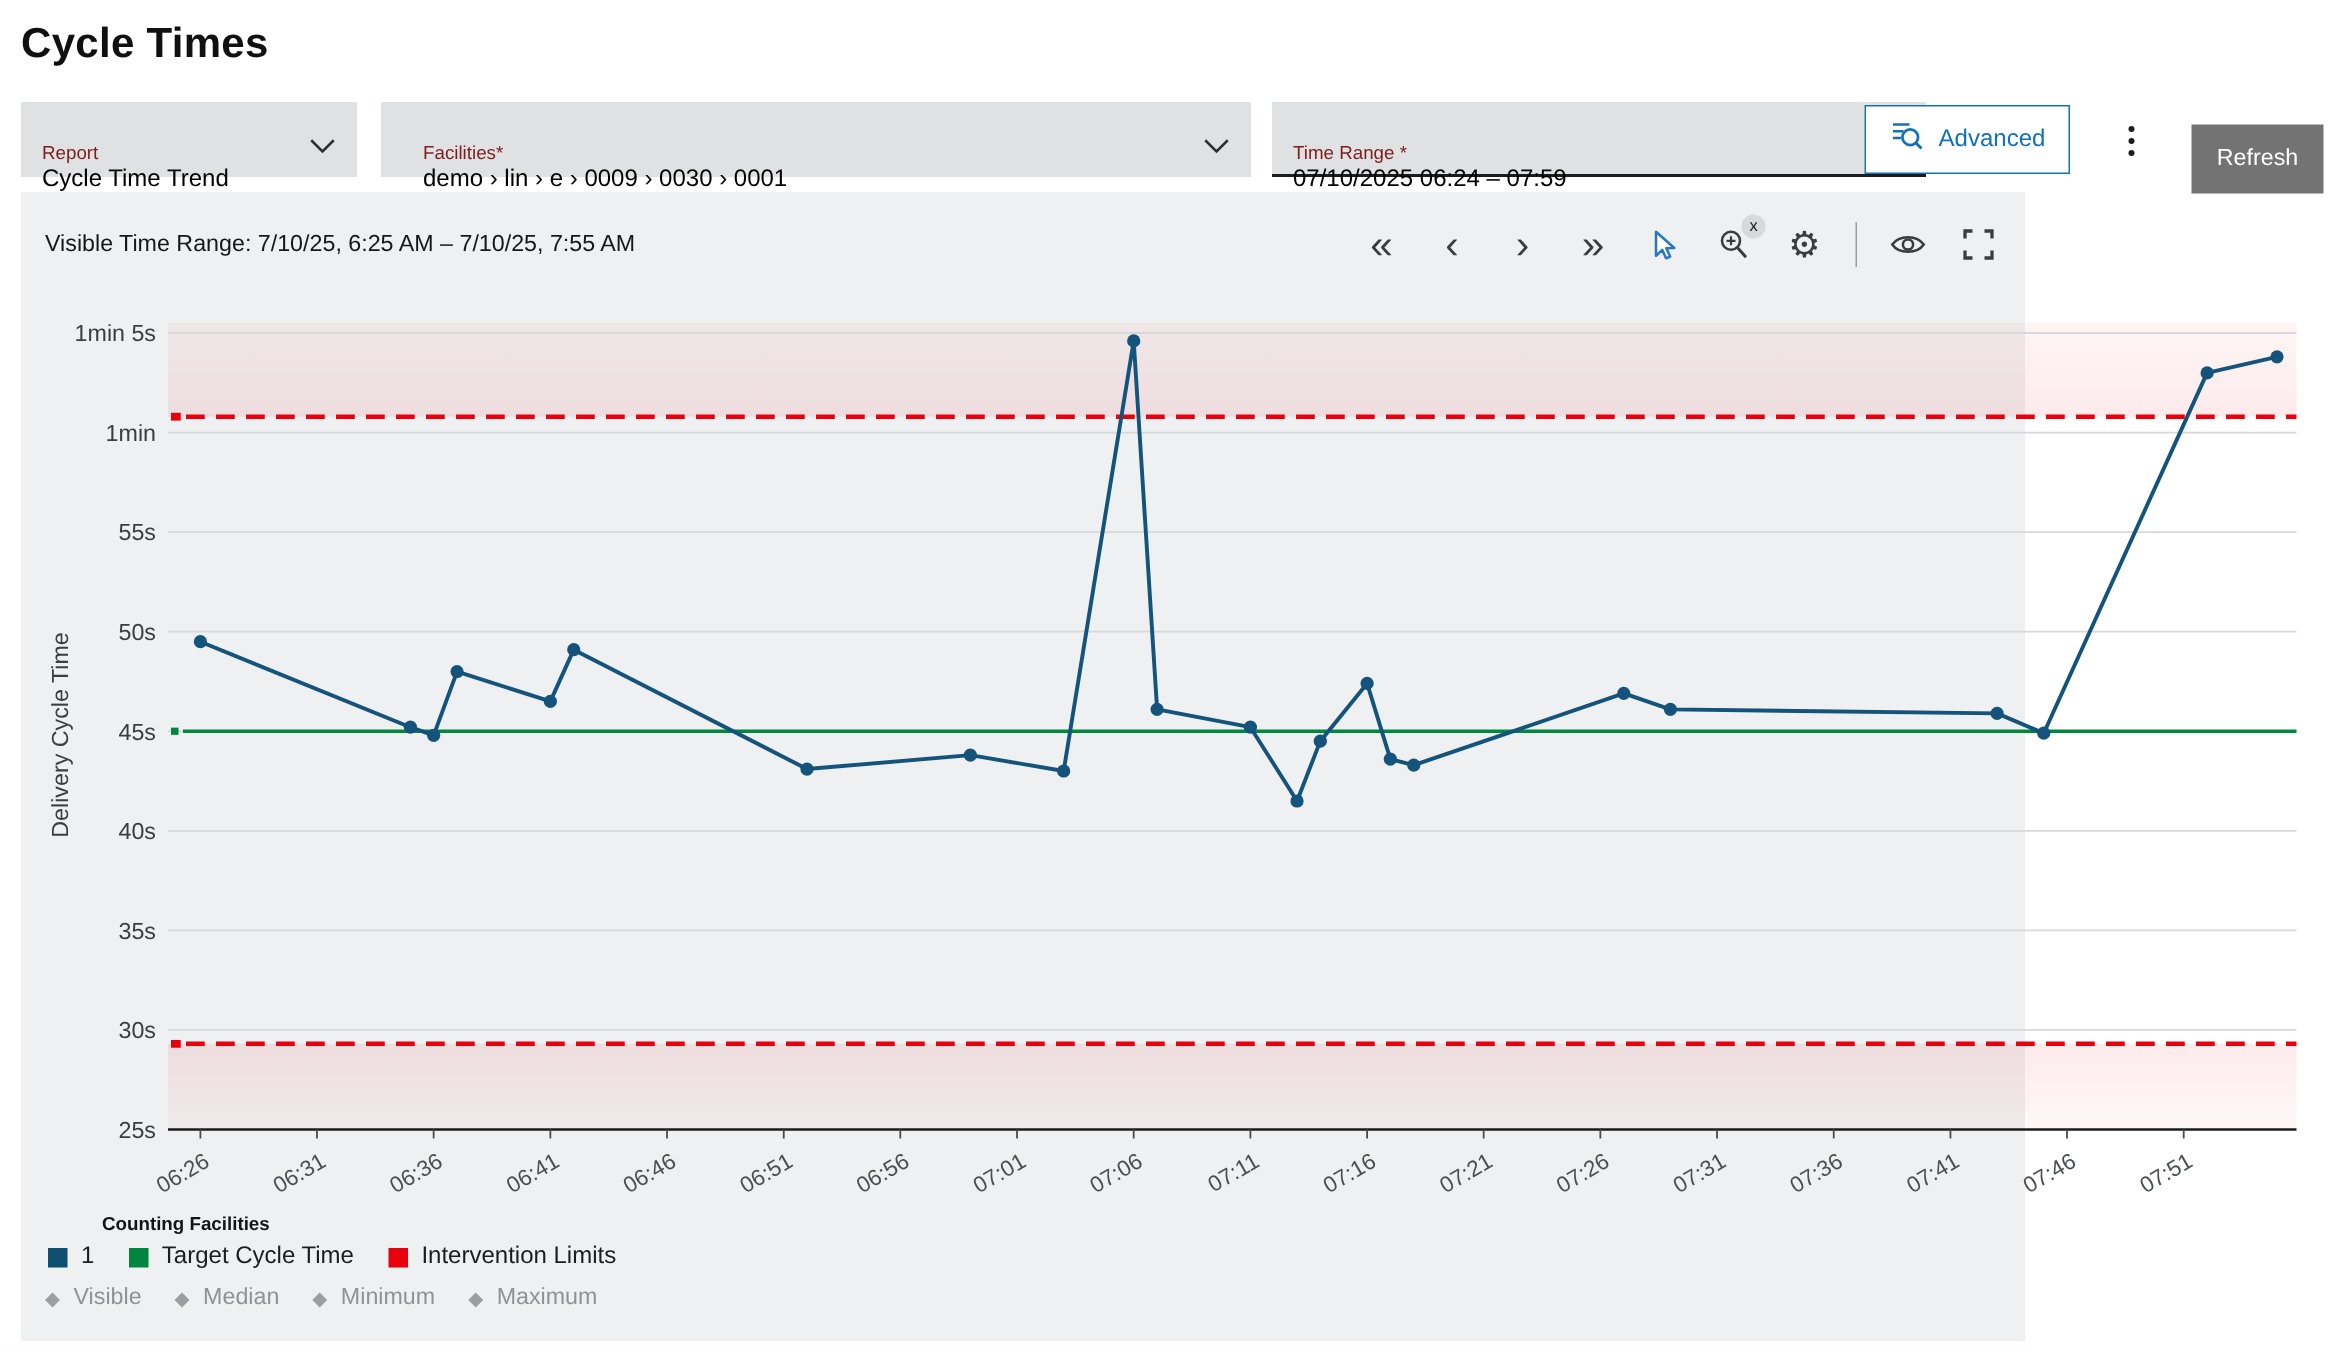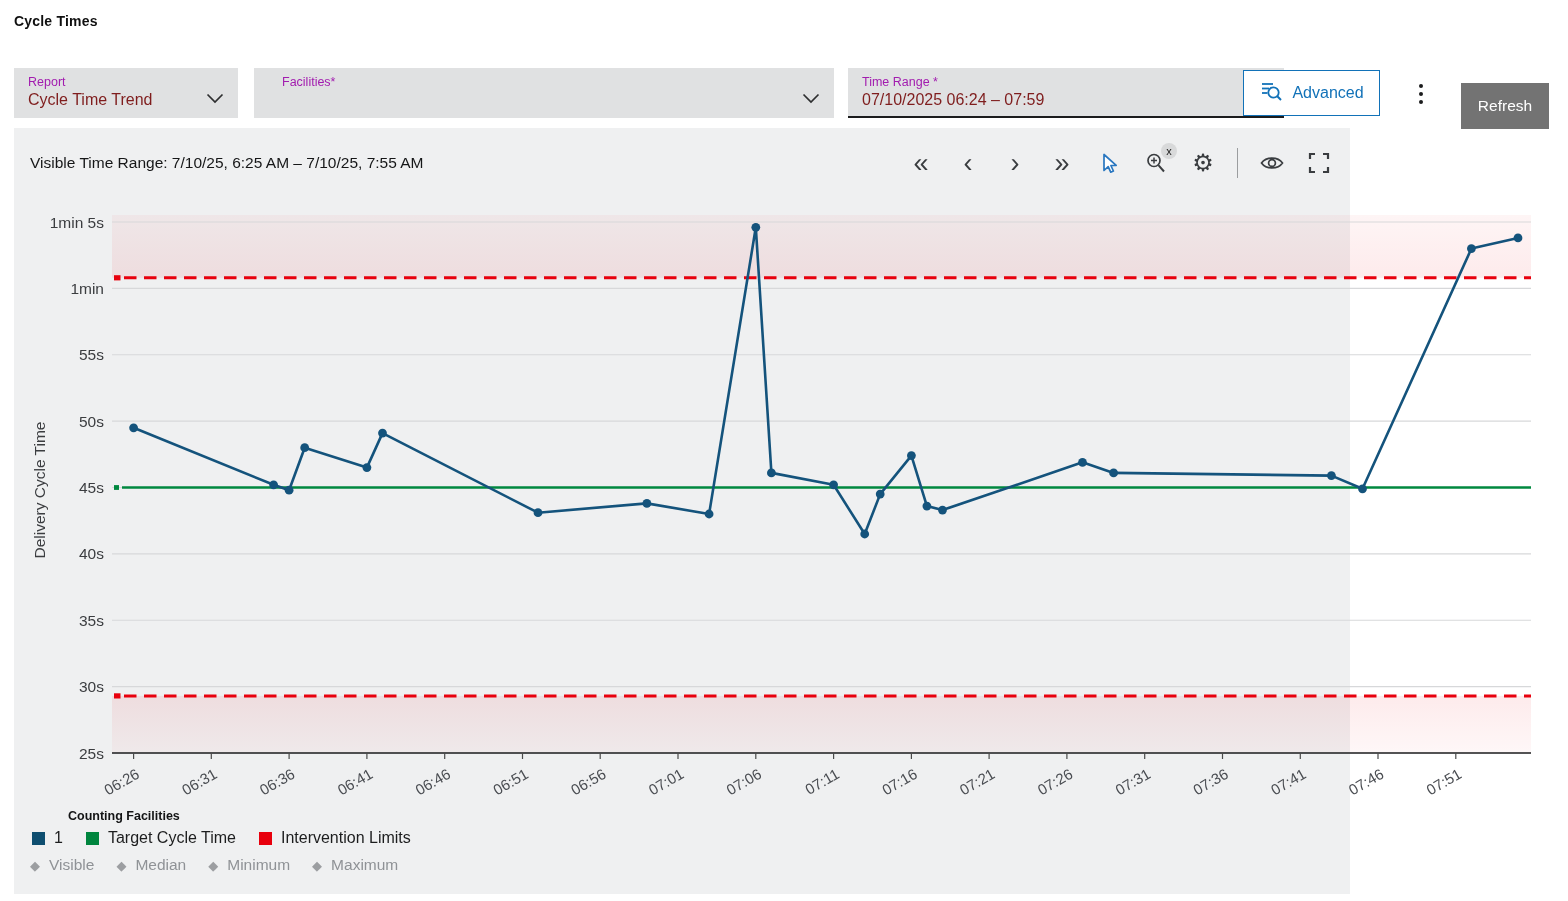--- a/index.html
+++ b/index.html
@@ -1,25 +1,25 @@
 <!DOCTYPE html>
 <html><head>
 <meta charset="utf-8">
 <style>
   * { margin:0; padding:0; box-sizing:border-box; }
   html,body { width:1568px; height:901px; background:#ffffff; overflow:hidden;
               font-family:"Liberation Sans", sans-serif; }
   .abs { position:absolute; }
 
-  .page-title { left:14px; top:13px; font-size:14px; font-weight:bold; color:#101010; letter-spacing:.2px; }
+  .page-title { left:14px; top:13px; font-size:28px; font-weight:bold; color:#101010; letter-spacing:.2px; }
 
   
   .field { background:#e0e1e2; height:50px; top:68px; padding:7px 14px 0 14px; cursor:pointer; }
-  .field .lbl { font-size:12.5px; color:#a21caf; line-height:14px; }
-  .field .val { font-size:16px; color:#7f1d1d; line-height:22px; white-space:nowrap; }
+  .field .lbl { font-size:12.5px; color:#7f1d1d; line-height:14px;margin-top:20px; }
+  .field .val { font-size:16px; color:#000000; line-height:22px; white-space:nowrap; }
   .chev { position:absolute; right:14px; top:22px; }
   .field.report { left:14px; width:224px; }
   .field.facilities { left:254px; width:580px;padding-left:28px; }
   .field.timerange { left:848px; width:436px; border-bottom:2px solid #1b1c1d; }
   .cal { position:absolute; right:12px; top:13px; }
 
   .adv-btn { left:1243px; top:70px; width:137px; height:46px; background:#fff;
              border:1px solid #1272b8; color:#1272b8; font-size:16px;
              display:flex; align-items:center; justify-content:center; gap:9px; cursor:pointer; }
   .kebab { left:1410px; top:78px; width:22px; height:32px; display:flex; flex-direction:column;
@@ -62,20 +62,21 @@
   <div class="val">Cycle Time Trend</div>
   <span class="chev">
     <svg width="18" height="11" viewBox="0 0 18 11">
         <polyline points="1.5,1.5 9,9 16.5,1.5" fill="none" stroke="#2e2f30" stroke-width="1.7"></polyline>
       </svg>
   </span>
 </div>
 
 <div class="abs field facilities">
   <div class="lbl">Facilities*</div>
+  <div class="val">demo › lin › e › 0009 › 0030 › 0001</div>
   <span class="chev">
     <svg width="18" height="11" viewBox="0 0 18 11">
         <polyline points="1.5,1.5 9,9 16.5,1.5" fill="none" stroke="#2e2f30" stroke-width="1.7"></polyline>
       </svg>
   </span>
 </div>
 
 <div class="abs field timerange">
   <div class="lbl">Time Range *</div>
   <div class="val">07/10/2025 06:24 – 07:59</div>

